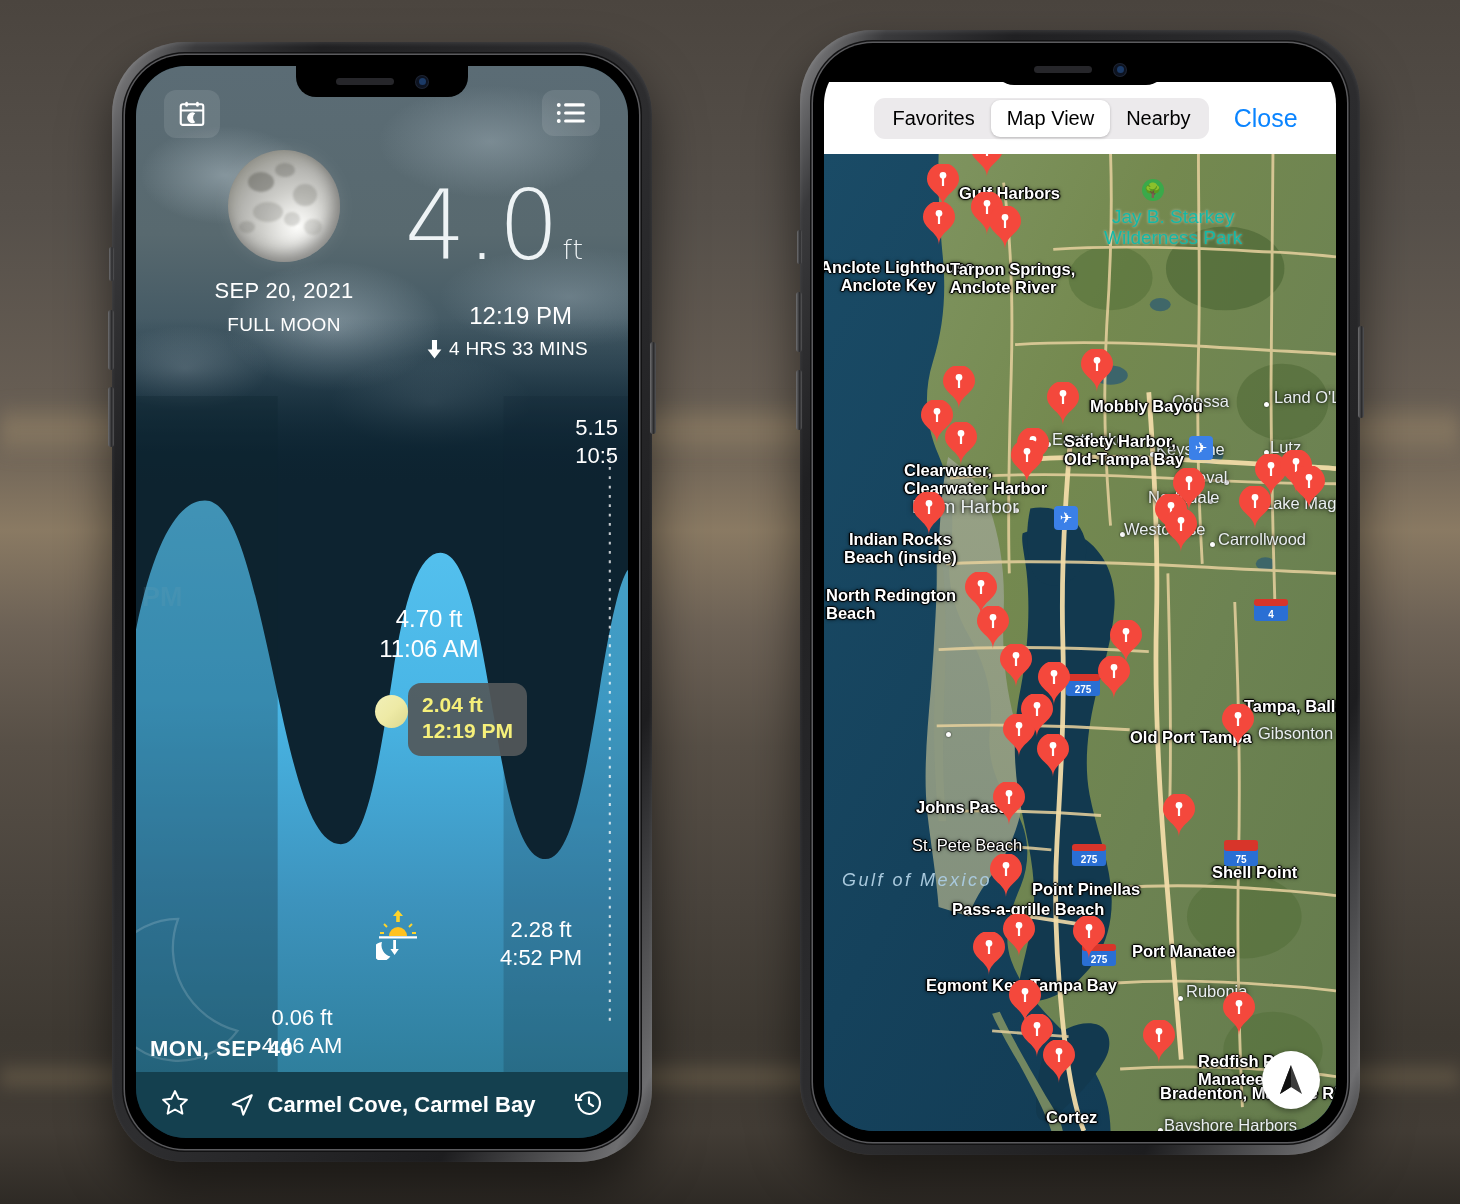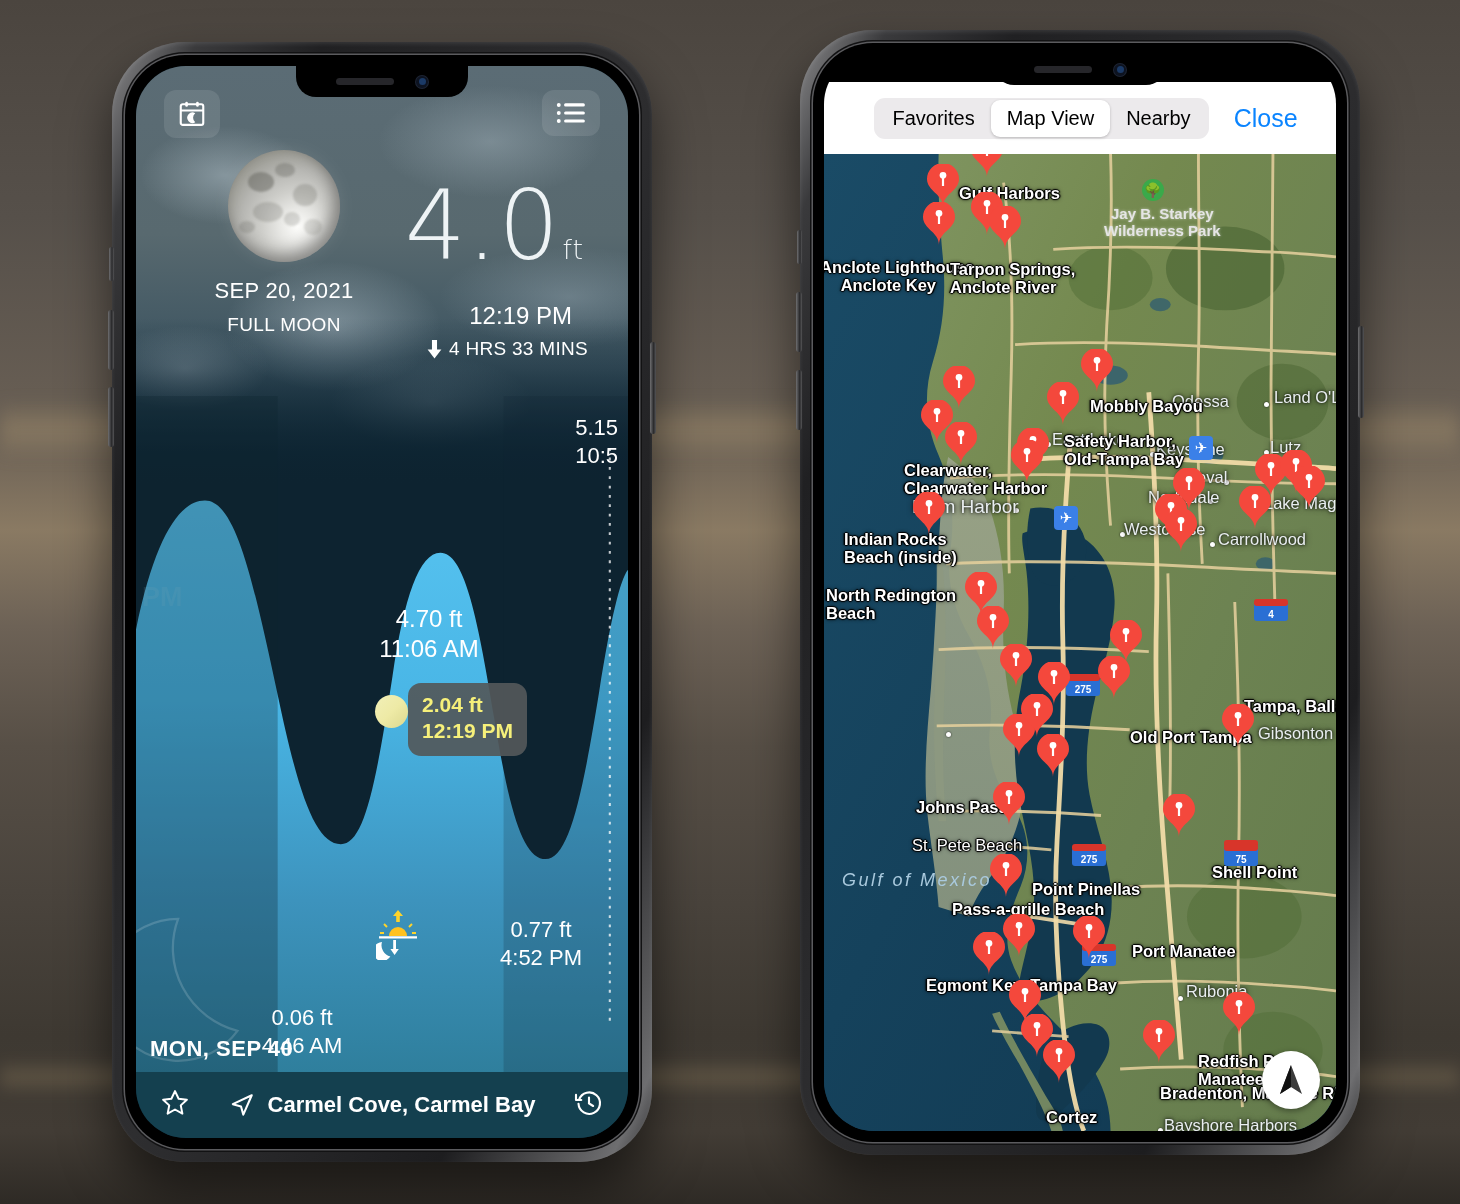--- a/index.html
+++ b/index.html
@@ -194,21 +194,21 @@
   .map-canvas svg.basemap { position:absolute; inset:0; width:100%; height:100%; }
 
   .place {
     position:absolute; color:#fff; font-size: 16.5px; z-index: 6; white-space:pre; line-height:1.12;
     text-shadow: 0 0 3px rgba(0,0,0,.9), 0 0 6px rgba(0,0,0,.7);
   }
   .place.city { color:#e9eef0; font-weight: 400; }
   .place.station { font-weight: 700; color:#fff;
                    text-shadow: -1.4px 0 1px #000, 1.4px 0 1px #000, 0 -1.4px 1px #000, 0 1.4px 1px #000, 0 0 4px #000; }
   .place.water { color:#a9c9dd; font-style: italic; letter-spacing: 2.5px; font-size: 18px; text-shadow:none; }
-  .place.park  { color:#e5e5e5; font-weight:700; font-size:15px; text-shadow: 0 0 3px rgba(255,255,255,.55); }
+  .place.park  { color:#14b8a6; font-weight:400; font-size:19px; text-shadow: 0 0 3px rgba(255,255,255,.55); }
   .citydot { position:absolute; width:5px; height:5px; background:#fff; border-radius:50%; z-index:5; box-shadow:0 0 2px rgba(0,0,0,.8); }
 
   .pin { position:absolute; width: 34px; height: 44px; z-index: 8; }
   .pin svg { width:100%; height:100%; display:block; }
 
   .shield { position:absolute; z-index:7; width:34px; height:26px; }
   .airport { position:absolute; z-index:7; width:24px; height:24px; background:#3b80e8; border-radius:4px;
              display:flex; align-items:center; justify-content:center; color:#fff; font-size:15px; }
   .parkdot { position:absolute; z-index:7; width:22px; height:22px; background:#3aa94a; border-radius:50%;
              display:flex; align-items:center; justify-content:center; color:#fff; font-size:14px; }
@@ -324,21 +324,21 @@
             <div>4.70 ft</div>
             <div>11:06 AM</div>
           </div>
 
           <div class="chart-label" id="lo1-label">
             <div>0.06 ft</div>
             <div>4:46 AM</div>
           </div>
 
           <div class="chart-label" id="lo2-label">
-            <div>0.77 ft</div>
+            <div>2.28 ft</div>
             <div>4:52 PM</div>
           </div>
 
           <div class="chart-label" id="edge-label">
             <div>5.15</div>
             <div>10:5</div>
           </div>
 
           <div id="now-dot"></div>
           <div id="now-bubble">
@@ -869,21 +869,21 @@
           <div class="place station" style="left:135px; top:30px;">Gulf Harbors</div>
           <div class="place station" style="left:-4px;  top:104px; text-align:right; width:116px;">Anclote Lighthouse,
 Anclote Key</div>
           <div class="place station" style="left:126px; top:106px;">Tarpon Springs,
 Anclote River</div>
           <div class="place station" style="left:266px; top:243px;">Mobbly Bayou</div>
           <div class="place station" style="left:240px; top:278px;">Safety Harbor,
 Old-Tampa Bay</div>
           <div class="place station" style="left:80px;  top:307px;">Clearwater,
 Clearwater Harbor</div>
-          <div class="place station" style="left:20px;  top:376px;">Indian Rocks
+          <div class="place station" style="left:20px;  top:376px;text-align:center;">Indian Rocks
 Beach (inside)</div>
           <div class="place station" style="left:2px;   top:432px;">North Redington
 Beach</div>
           <div class="place station" style="left:92px;  top:644px;">Johns Pass</div>
           <div class="place station" style="left:88px;  top:682px; font-weight:400;">St. Pete Beach</div>
           <div class="place station" style="left:208px; top:726px;">Point Pinellas</div>
           <div class="place station" style="left:128px; top:746px;">Pass-a-grille Beach</div>
           <div class="place station" style="left:308px; top:788px;">Port Manatee</div>
           <div class="place station" style="left:102px; top:822px;">Egmont Key, Tampa Bay</div>
           <div class="place station" style="left:222px; top:954px;">Cortez</div>

